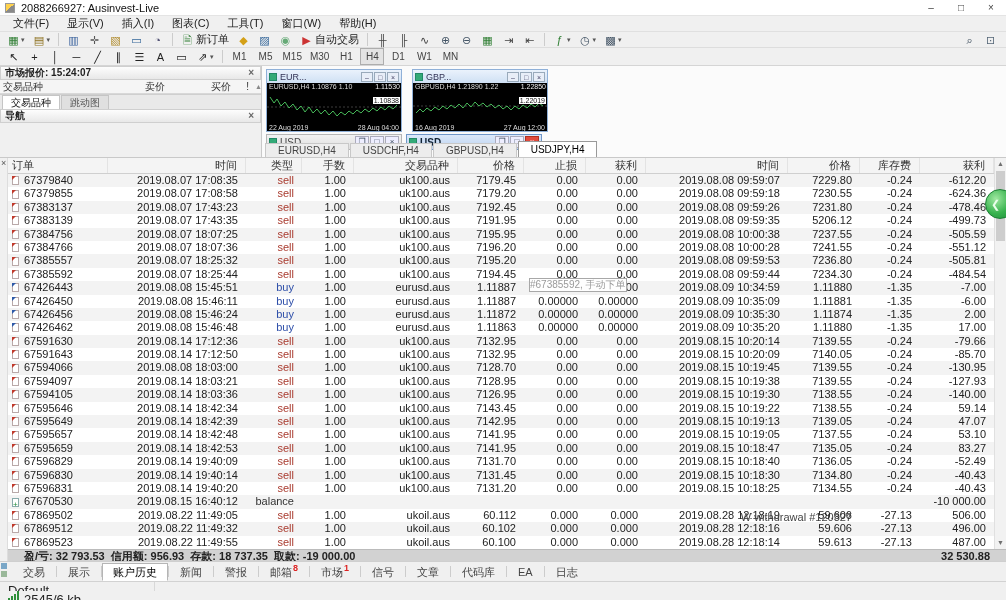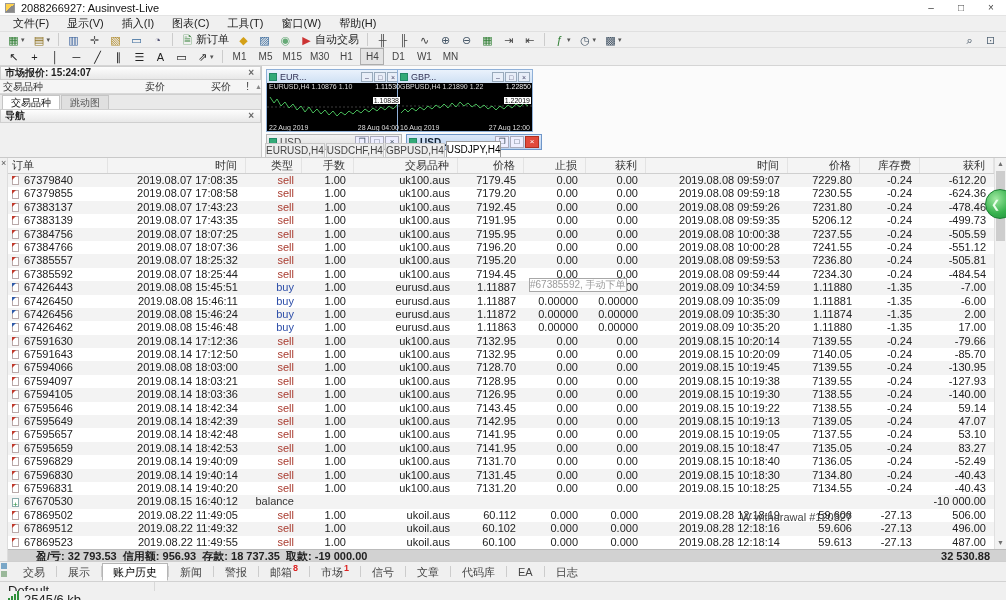--- a/index.html
+++ b/index.html
@@ -65,21 +65,21 @@
   .cw-svg { position:absolute; left:0; top:8px; width:100%; height:32px; }
 
   .min-bar { position:absolute; top:68px; width:136px; height:16px; border:1px solid #b5b5b5; background:linear-gradient(#f2f2f2,#dedede); display:flex; align-items:center; padding:0 2px; }
   .min-bar.active { border-color:#6f96c8; background:linear-gradient(#dcE9fb,#bcd2ee); }
   .mb-title { font-size:10px; color:#444; flex:1; overflow:hidden; white-space:nowrap; }
   .min-bar.active .mb-title { color:#123; font-weight:bold; }
   .mb-btn { width:14px; height:12px; border:1px solid #aab; background:#eef; font-size:8px; line-height:10px; text-align:center; color:#345; margin-left:1px; }
   .mb-btn.close-red { background:#e14a3c; border-color:#b03020; color:#fff; }
 
   .chart-tabs { position:absolute; left:2px; bottom:0; height:15px; display:flex; align-items:flex-end; z-index:5; }
-  .chart-tab { font-size:10px; color:#444; padding:0 0; line-height:13px; background:#ededed; border:1px solid #c8c8c8; border-bottom:none; margin-right:1px; white-space:nowrap; }
+  .chart-tab { font-size:10px; color:#444; padding:0 12px; line-height:13px; background:#ededed; border:1px solid #c8c8c8; border-bottom:none; margin-right:1px; white-space:nowrap; }
   .chart-tab.active { background:#fff; color:#000; line-height:15px; border-color:#9a9a9a; }
 
   
   .terminal { position:absolute; top:157px; left:0; right:0; height:404px; background:#fff; border-top:1px solid #c9c9c9; }
   .t-strip { position:absolute; left:0; top:0; width:8px; height:100%; background:#f0f0f0; border-right:1px solid #ddd; }
   .t-close { position:absolute; left:0px; top:1px; font-size:9px; color:#555; line-height:9px; padding-left:1px; }
   .t-head { position:absolute; left:8px; top:0; right:12px; height:16px; background:#f4f4f4; border-bottom:1px solid #cfcfcf; display:flex; font-size:11px; color:#333; }
   .t-head > div { line-height:15px; padding-right:8px; text-align:right; border-right:1px solid #e3e3e3; }
   .t-head > div.c0 { text-align:left; padding-left:4px; }
   .t-rows { position:absolute; left:8px; top:16px; right:12px; }
@@ -89,21 +89,21 @@
   .c0{width:100px;} .c1{width:138px;} .c2{width:56px;} .c3{width:52px;} .c4{width:104px;} .c5{width:66px;}
   .c6{width:62px;} .c7{width:60px;} .c8{width:142px;} .c9{width:72px;position:relative;} .c10{width:60px;} .c11{width:74px;}
   .t-row > .c0 { text-align:left; padding-left:4px; display:flex; align-items:center; }
   .doc { width:7px; height:9px; background:#fff; border:1px solid #b9a9a9; display:inline-block; position:relative; margin-right:5px; flex:none; }
   .doc::after { content:""; position:absolute; left:-1px; top:-1px; border-top:4px solid #c0392b; border-right:4px solid transparent; }
   .doc.buy::after { border-top-color:#2e5aa8; }
   .doc.balance { border-color:#8aa; } .doc.balance::after { border:none; content:"+"; color:#1e8c3a; font-size:8px; top:-1px; left:0px; }
   .ty-sell { color:#a93a2e; } .ty-buy { color:#2e4fa9; } .ty-balance { color:#333; }
   .balance-comment { position:absolute; right:8px; top:0; white-space:nowrap; color:#444; }
   .t-summary { position:absolute; left:8px; right:0; top:391px; height:13px; background:#d2d2d2; border-top:1px solid #bbb; display:flex; font-weight:bold; font-size:11px; }
-  .t-sum-left { flex:1; line-height:12px; padding-left:28px; white-space:pre; }
+  .t-sum-left { flex:1; line-height:12px; padding-left:16px; white-space:pre; }
   .t-sum-total { width:100px; text-align:right; padding-right:16px; line-height:12px; }
 
   
   .t-scroll { position:absolute; right:0; top:0; width:12px; height:391px; background:#f2f2f2; border-left:1px solid #e0e0e0; }
   .sc-btn { height:12px; text-align:center; font-size:7px; color:#707070; line-height:11px; }
   .sc-thumb { position:absolute; left:1px; right:1px; top:13px; height:70px; background:#cdcdcd; }
   .sc-down { position:absolute; bottom:0; left:0; right:0; }
 
   
   .tooltip { position:absolute; left:529px; top:278px; height:14px; background:#fefefe; border:1px solid #a8a8a8; color:#9a9a9a; font-size:10px; line-height:12px; padding:0 0; z-index:20; white-space:nowrap; }
@@ -328,21 +328,21 @@
           <line x1="0" y1="16" x2="134" y2="16" stroke="#666" stroke-width="0.6" stroke-dasharray="2,2"></line>
           <polyline points="3,6 7,12 10,8 14,15 18,11 22,17 26,13 30,19 34,15 38,21 42,16 46,22 50,18 54,23 58,19 62,24 66,20 70,25 74,21 78,24 82,20 86,23 90,19 94,22 98,18 102,21 106,17 110,20 114,16 118,19 122,15 126,18 130,14" fill="none" stroke="#46b858" stroke-width="1"></polyline>
         </svg>
         <span class="cw-dates">
           <span>22 Aug 2019</span>
           <span>28 Aug 04:00</span>
         </span>
       </div>
     </div>
 
-    <div class="chart-win" style="left:134px">
+    <div class="chart-win" style="left:149px">
       <div class="cw-titlebar">
         <span class="cw-ico"></span>
         <span class="cw-title">GBP...</span>
         <span class="cw-btn">–</span>
         <span class="cw-btn">□</span>
         <span class="cw-btn">×</span>
       </div>
       <div class="cw-body">
         <span class="cw-info">GBPUSD,H4 1.21890 1.22</span>
         <span class="cw-high">1.22850</span>

